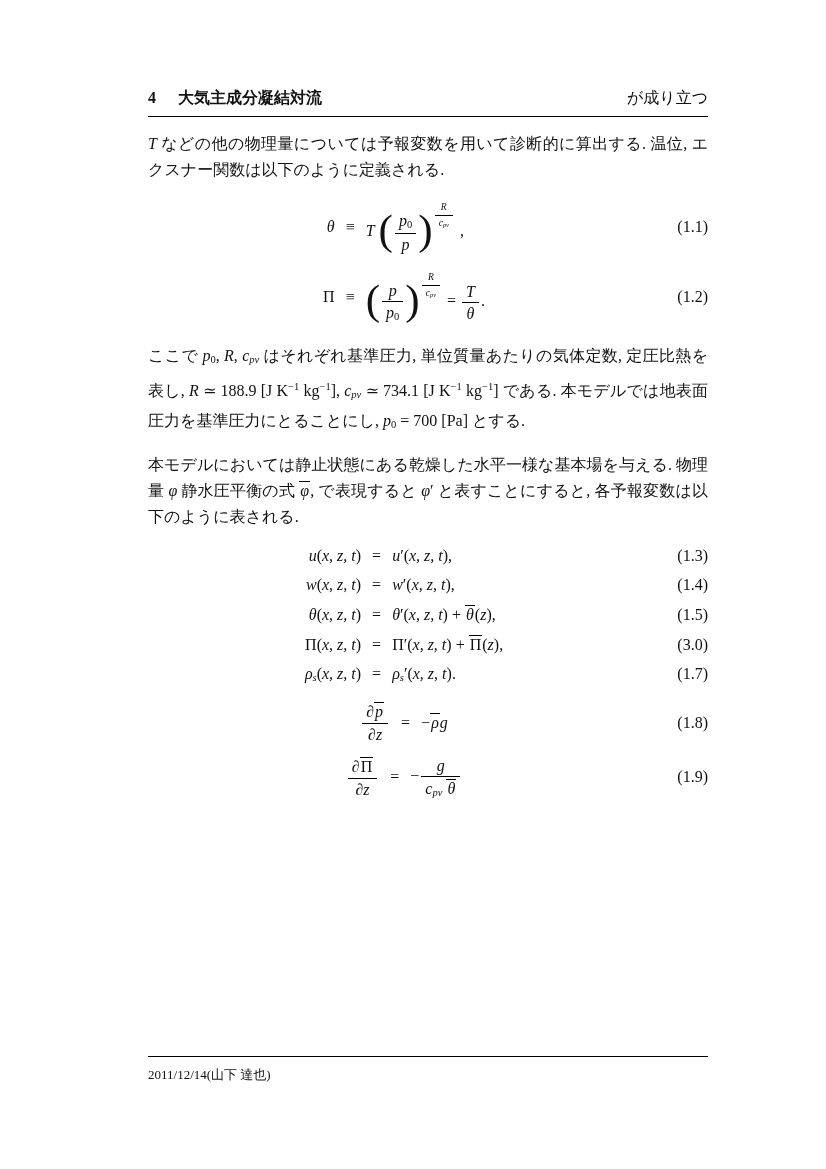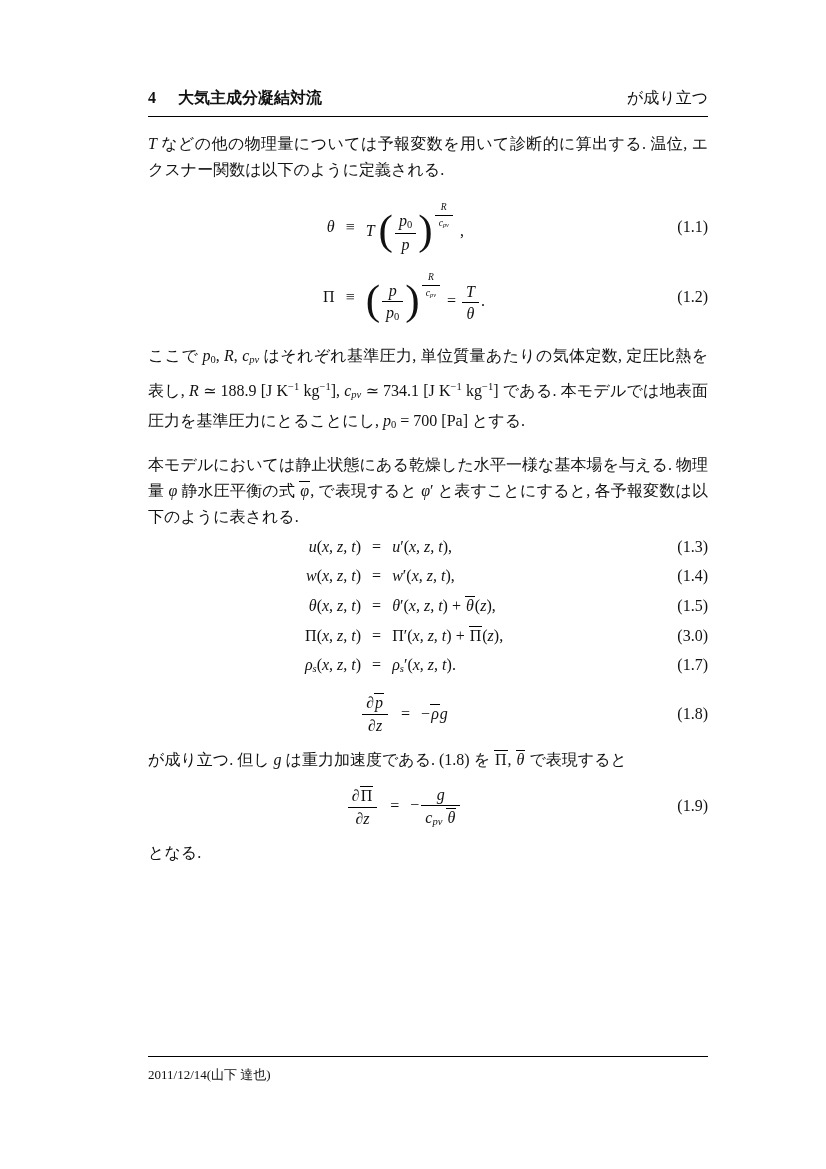--- a/index.html
+++ b/index.html
@@ -34,21 +34,21 @@
   .supfrac{vertical-align:1.05em;font-size:.6em;margin:0 3px 0 2px;}
   .bp{font-size:2.7em;font-weight:300;vertical-align:middle;line-height:0;position:relative;top:-.05em;}
   
   .eqgrid{display:grid;grid-template-columns:1fr max-content max-content max-content 1fr 48px;align-items:center;}
   .gl{justify-self:end;text-align:right;white-space:nowrap;}
   .gm{padding:0 11px;}
   .gr{justify-self:start;text-align:left;white-space:nowrap;}
   .gn{justify-self:end;}
   .sp{min-width:0;}
   .g2{row-gap:18px;margin:18px 0 20px;}
-  .g5{row-gap:11px;margin:8px 0 18px;}
+  .g5{row-gap:11px;margin:17px 0 18px;}
   .g1{margin:12px 0;}
   
   .footer{
     position:absolute;left:148px;top:1056px;width:560px;
     border-top:1px solid #000;padding-top:9px;font-size:13px;
   }
 </style>
 </head>
 <body>
 
@@ -122,31 +122,29 @@
 
   <div class="eqgrid g1">
     <span class="sp"></span>
     <span class="gl"><span class="frac"><span class="fnum"><span>∂</span><span class="i ov">p</span></span><span class="fden"><span>∂</span><span class="i">z</span></span></span></span>
     <span class="gm"><span>=</span></span>
     <span class="gr"><span>−</span><span class="i ov">ρ</span><span class="i">g</span></span>
     <span class="sp"></span>
     <span class="gn">(1.8)</span>
   </div>
 
-  <p class="para cont"><span>が成り立つ. 但し </span><span class="i">g</span><span> は重力加速度である. (1.8) を </span><span class="ov">Π</span><span>, </span><span class="i ov">θ</span><span> で表現すると</span></p>
 
   <div class="eqgrid g1">
     <span class="sp"></span>
     <span class="gl"><span class="frac"><span class="fnum"><span>∂</span><span class="ov">Π</span></span><span class="fden"><span>∂</span><span class="i">z</span></span></span></span>
     <span class="gm"><span>=</span></span>
     <span class="gr"><span>−</span><span class="frac"><span class="fnum"><span class="i">g</span></span><span class="fden"><span class="i">c</span><span class="sub i">pv</span><span> </span><span class="i ov">θ</span></span></span></span>
     <span class="sp"></span>
     <span class="gn">(1.9)</span>
   </div>
 
-  <p class="para cont"><span>となる.</span></p>
 
 
   <div class="footer">
     <span>2011/12/14(山下 達也)</span>
   </div>
 
 </div>
 
 </body></html>

